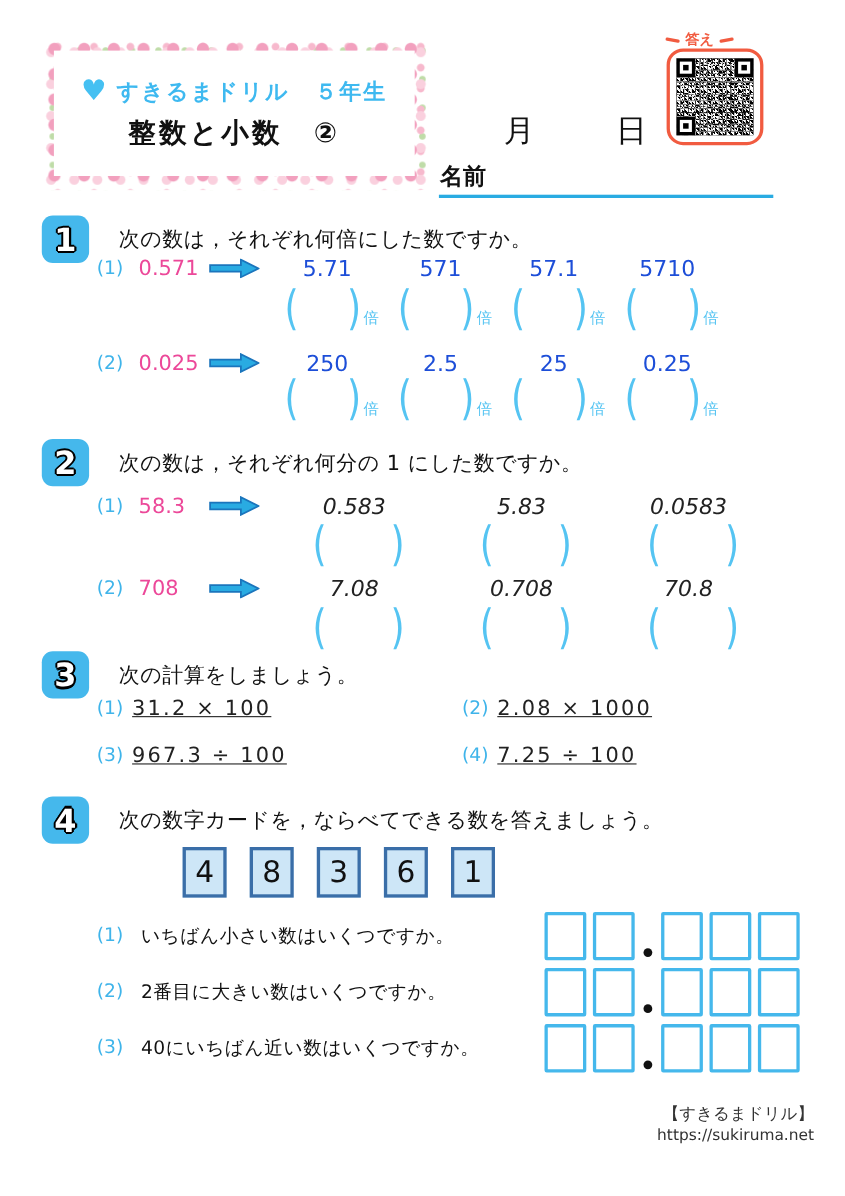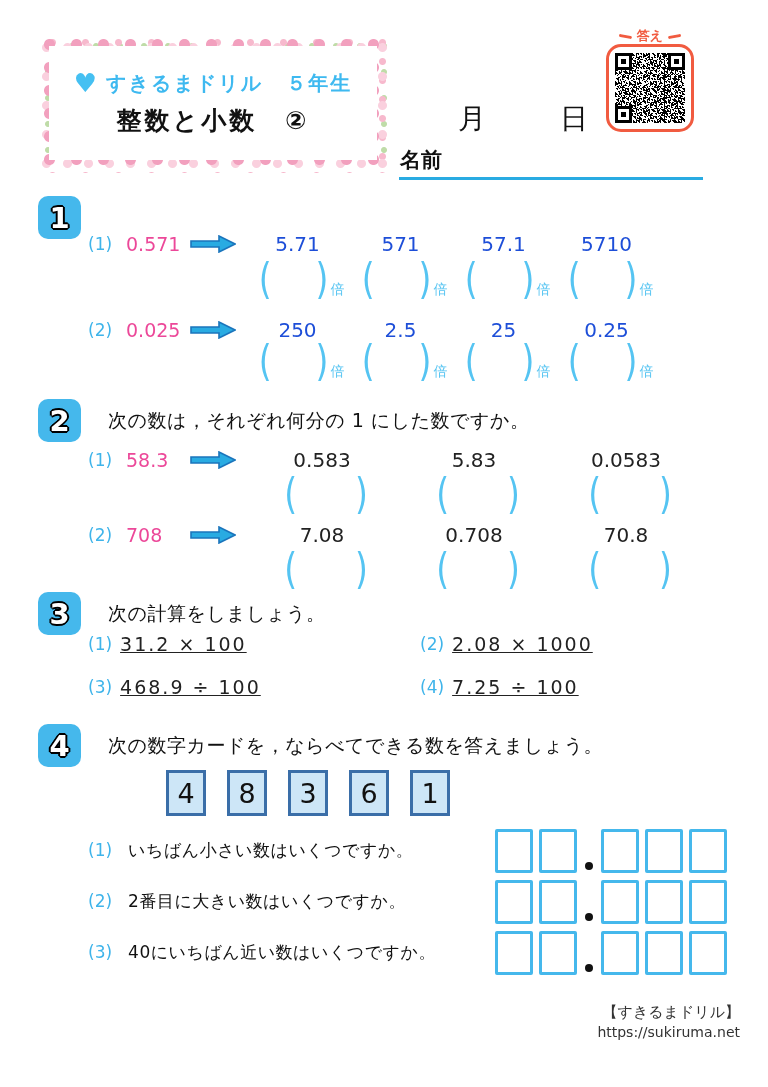--- a/index.html
+++ b/index.html
@@ -25,21 +25,21 @@
   .brand-line{ display:flex; align-items:center; gap:9px; }
   .heart{ color:#45C0F2; font-size:26px; line-height:1; }
   .brand-text{ color:#3EB9F0; font-size:20px; font-weight:bold; letter-spacing:2px; }
   .grade-text{ color:#3EB9F0; font-size:20px; font-weight:bold; letter-spacing:2px; margin-left:14px; }
   .sheet-title{ color:#111; font-size:25px; font-weight:bold; letter-spacing:3px; }
 
   .date-label{ position:absolute; top:100px; font-size:28px; color:#111; }
   .month{ left:458px; } .day{ left:560px; }
 
   .qr-label{
-    position:absolute; left:606px; top:27px; width:88px;
+    position:absolute; left:592px; top:27px; width:88px;
     display:flex; align-items:center; justify-content:center; gap:5px;
     color:#F15B40; font-size:13px; font-weight:bold;
   }
   .qr-label::before,.qr-label::after{ content:""; width:13px; height:2.5px; background:#F15B40; border-radius:2px; }
   .qr-label::before{ transform:rotate(10deg); } .qr-label::after{ transform:rotate(-10deg); }
   .qr-frame{
     position:absolute; left:606px; top:44px; width:88px; height:88px;
     border:3px solid #F15B40; border-radius:15px; background:#fff;
   }
   .qr-noise{
@@ -71,21 +71,21 @@
     text-shadow:-2px 0 #000, 2px 0 #000, 0 -2px #000, 0 2px #000,
                 -1px -1px #000, 1px -1px #000, -1px 1px #000, 1px 1px #000;
   }
   .prompt{ font-size:19px; color:#111; letter-spacing:0.5px; }
 
   .num-row{ position:absolute; left:50px; display:flex; align-items:center; }
   .q-num{ width:38px; font-size:17px; color:#3FB4EA; }
   .src{ width:64px; font-size:19px; color:#ec4899; }
   .arrow-wrap{ width:56px; display:flex; align-items:center; }
   .vcell{ width:103px; text-align:center; font-size:20px; color:#1d4ed8; }
-  .vcell2{ width:152px; text-align:center; font-size:20px; color:#222; }
+  .vcell2{ width:152px; text-align:center; font-size:20px; color:#222;font-style:italic; }
 
   .paren-row{ position:absolute; display:flex; }
   .pr1{ left:212px; } 
   .pcell{ width:103px; height:48px; display:flex; justify-content:center; align-items:flex-end; }
   .pcell2{ width:152px; height:48px; display:flex; justify-content:center; align-items:flex-end; }
   .paren{ color:#55C4F2; font-size:33px; line-height:44px; display:inline-block; transform:scaleY(1.3); font-weight:normal; }
   .pcell .paren.open{ margin-right:44px; }
   .pcell2 .paren.open{ margin-right:58px; }
   .bai{ color:#55C4F2; font-size:14px; margin-left:2px; padding-bottom:3px; }
 
@@ -139,20 +139,21 @@
     <div class="finder tr"></div>
     <div class="finder bl"></div>
   </div>
 
   <span class="name-label">名前</span>
   <div class="name-line"></div>
 
   <div class="section sec1">
     <div class="sec-head">
       <div class="badge">1</div>
+      <div class="prompt">次の数は，それぞれ何倍にした数ですか。</div>
     </div>
 
     <div class="num-row" style="top:36px;">
       <span class="q-num">(1)</span>
       <span class="src">0.571</span>
       <span class="arrow-wrap">
         <svg width="46" height="18" viewBox="0 0 46 18">
             <path d="M1 6 h28 v-5 l16 8 -16 8 v-5 H1 z" fill="#29ABE2" stroke="#1B75BC" stroke-width="1.6"></path>
           </svg>
       </span>
@@ -290,21 +291,21 @@
     <div class="calc-item" style="left:50px; top:41px;">
       <span class="calc-label">(1)</span>
       <span class="calc-expr">31.2 × 100</span>
     </div>
     <div class="calc-item" style="left:382px; top:41px;">
       <span class="calc-label">(2)</span>
       <span class="calc-expr">2.08 × 1000</span>
     </div>
     <div class="calc-item" style="left:50px; top:84px;">
       <span class="calc-label">(3)</span>
-      <span class="calc-expr">468.9 ÷ 100</span>
+      <span class="calc-expr">967.3 ÷ 100</span>
     </div>
     <div class="calc-item" style="left:382px; top:84px;">
       <span class="calc-label">(4)</span>
       <span class="calc-expr">7.25 ÷ 100</span>
     </div>
   </div>
 
   <div class="section sec4">
     <div class="sec-head">
       <div class="badge">4</div>

